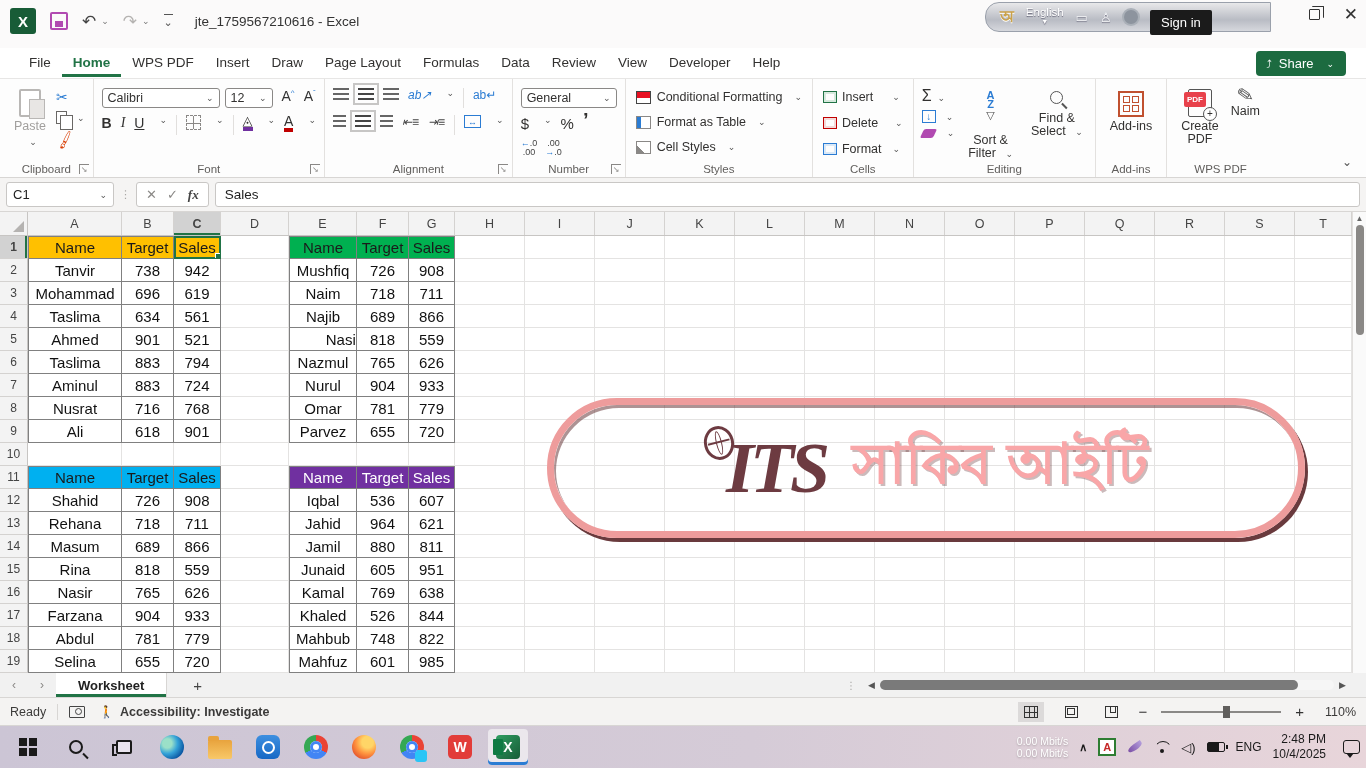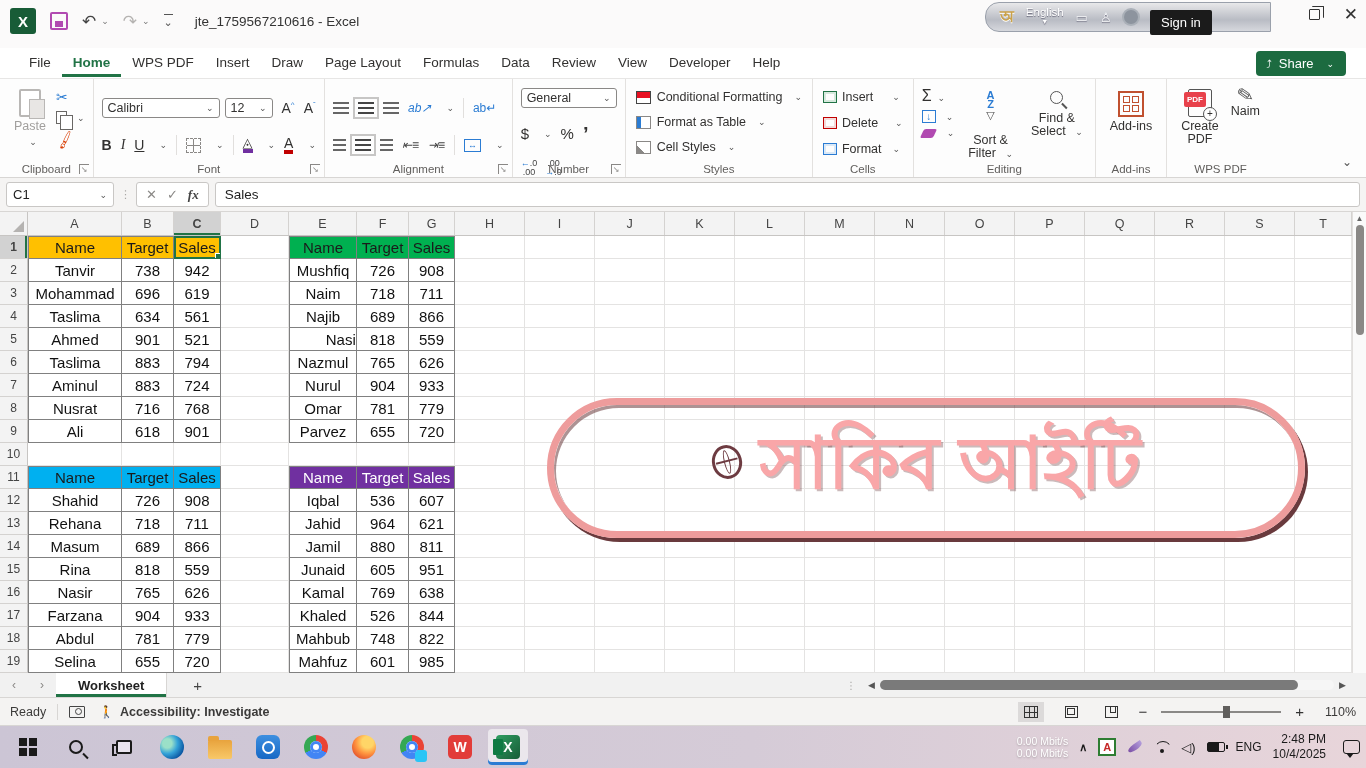--- a/index.html
+++ b/index.html
@@ -54,21 +54,21 @@
   .clip-ic { width:22px; height:28px; border:2px solid #b9b7b5; border-radius:2px; position:relative; background:#fff; }
   .clip-ic::after { content:""; position:absolute; right:-6px; bottom:-4px; width:14px; height:18px; background:#e8e6e4; border:1px solid #b9b7b5; }
   .mini-col { display:flex; flex-direction:column; gap:6px; margin-left:4px; padding-top:4px; }
   .cut-ic { color:#2b7cd3; font-size:14px; }
   .copy-ic { width:11px; height:13px; border:1.3px solid #696765; position:relative; background:#fff; }
   .copy-ic::after { content:""; position:absolute; left:3px; top:3px; width:11px; height:13px; border:1.3px solid #696765; background:#fff; }
   .fmt-ic { color:#d83b01; font-size:14px; transform:rotate(-20deg); }
   .combo { background:#fff; border:1px solid #8a8886; border-radius:3px; font-size:12.5px; padding:2px 5px; display:flex; align-items:center; justify-content:space-between; }
   .caret { font-size:9px; color:#555; margin-left:6px; }
   .fontgrid { display:flex; flex-direction:column; gap:7px; padding-top:3px; }
-  .fr { display:flex; align-items:center; gap:9px;margin-top:10px; }
+  .fr { display:flex; align-items:flex-start; gap:9px; }
   .fA { font-size:14px; color:#333; }
   .supc { font-size:8px; vertical-align:top; }
   .bld { font-weight:bold; font-size:14px; }
   .itl { font-style:italic; font-family:"Liberation Serif",serif; font-size:14px; }
   .und { text-decoration:underline; font-size:14px; }
   .vdiv { width:1px; height:20px; background:#e1dfdd; }
   .border-ic { width:15px; height:15px; border:1px dashed #8a8886; position:relative; }
   .border-ic::before { content:""; position:absolute; left:50%; top:0; bottom:0; width:1px; background:#8a8886; }
   .border-ic::after { content:""; position:absolute; top:50%; left:0; right:0; height:1px; background:#8a8886; }
   .fill-ic { font-size:13px; border-bottom:4px solid #7030a0; padding-bottom:0px; line-height:12px; }
@@ -139,21 +139,21 @@
   .vs-arrow { font-size:8px; color:#666; }
   .vs-thumb { width:8px; height:110px; background:#8a8886; border-radius:4px; }
 
   
   .watermark { position:absolute; left:547px; top:186px; width:758px; height:140px; border:7px solid #ee9c9c; border-radius:76px; box-shadow:3px 4px 0 #693a3d, inset 2px 3px 0 rgba(105,58,61,.55); display:flex; align-items:center; justify-content:center; gap:26px; z-index:3; }
   .wm-logo { display:flex; align-items:flex-start; position:relative; }
   .wm-globe { width:30px; height:34px; border:3px solid #6d3b41; border-radius:50%; position:relative; margin-right:-8px; margin-top:-12px; transform:rotate(-14deg); }
   .wm-globe::before { content:""; position:absolute; inset:2px 9px; border:1.6px solid #6d3b41; border-radius:50%; }
   .wm-globe::after { content:""; position:absolute; left:1px; right:1px; top:12px; height:1.6px; background:#6d3b41; }
   .wm-its { font-family:"Liberation Serif",serif; font-weight:bold; font-style:italic; font-size:72px; line-height:60px; color:#6d3b41; letter-spacing:-4px; }
-  .wm-text { font-size:72px; font-weight:bold; color:#f9a6a8; text-shadow:2px 2px 0 rgba(105,58,61,.35); white-space:nowrap; }
+  .wm-text { font-size:56px; font-weight:bold; color:#f9a6a8; text-shadow:2px 2px 0 rgba(105,58,61,.35); white-space:nowrap; }
 
   
   .sheetbar { height:25px; flex:0 0 25px; background:#f1f1f1; border-bottom:1px solid #d8d6d4; display:flex; align-items:center; position:relative; font-size:13px; }
   .sb-arrow { color:#8a8886; padding:0 12px; font-size:12px; }
   .sheettab { background:#fff; height:100%; display:flex; align-items:center; padding:0 22px; font-weight:bold; color:#222; box-shadow:inset 0 -3px 0 #217346; border-right:1px solid #d8d6d4; }
   .sb-add { padding:0 26px; color:#444; font-size:15px; }
   .hscroll { position:absolute; right:20px; top:4px; width:500px; height:16px; display:flex; align-items:center; gap:5px; }
   .hs-dots { color:#a9a7a5; font-size:10px; letter-spacing:-1px; margin-right:8px; }
   .hs-arrow { color:#555; font-size:9px; }
   .hs-track { flex:1; height:10px; background:#f6f6f6; border-radius:5px; position:relative; }
@@ -939,20 +939,21 @@
           <div class="gcell" style="width: 70px; flex: 0 0 70px;"></div>
           <div class="gcell" style="width: 70px; flex: 0 0 70px;"></div>
           <div class="gcell" style="width: 70px; flex: 0 0 70px;"></div>
           <div class="gcell" style="width: 57px; flex: 0 0 57px;"></div>
         </div>
       </div>
 
     <div class="watermark">
       <span class="wm-logo">
         <span class="wm-globe"></span>
+        <span class="wm-its">ITS</span>
       </span>
       <span class="wm-text">সাকিব আইটি</span>
     </div>
 
     <div class="vscroll">
       <span class="vs-arrow">▲</span>
       <span class="vs-thumb"></span>
     </div>
   </div>
 

